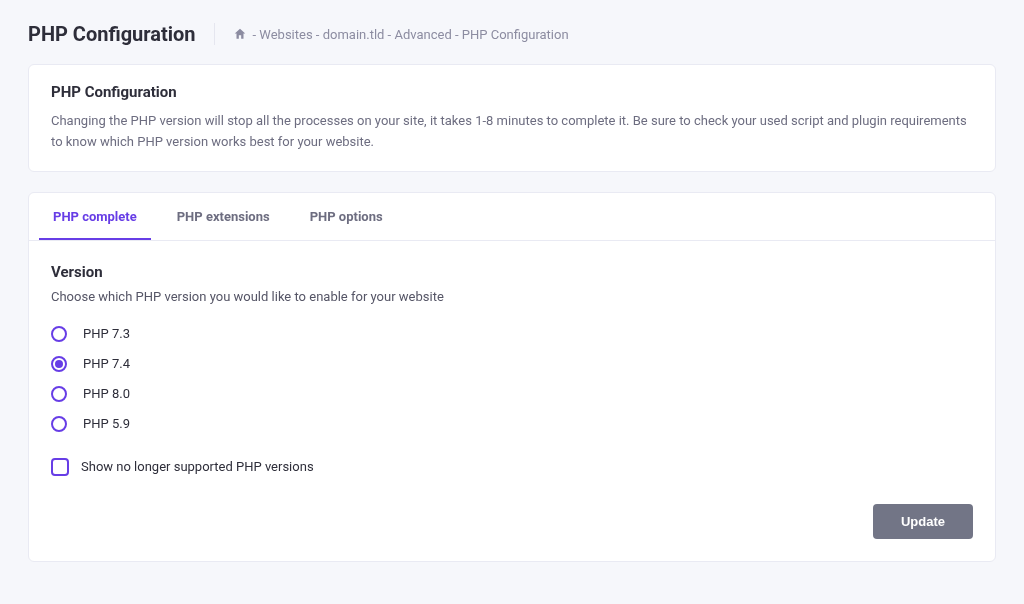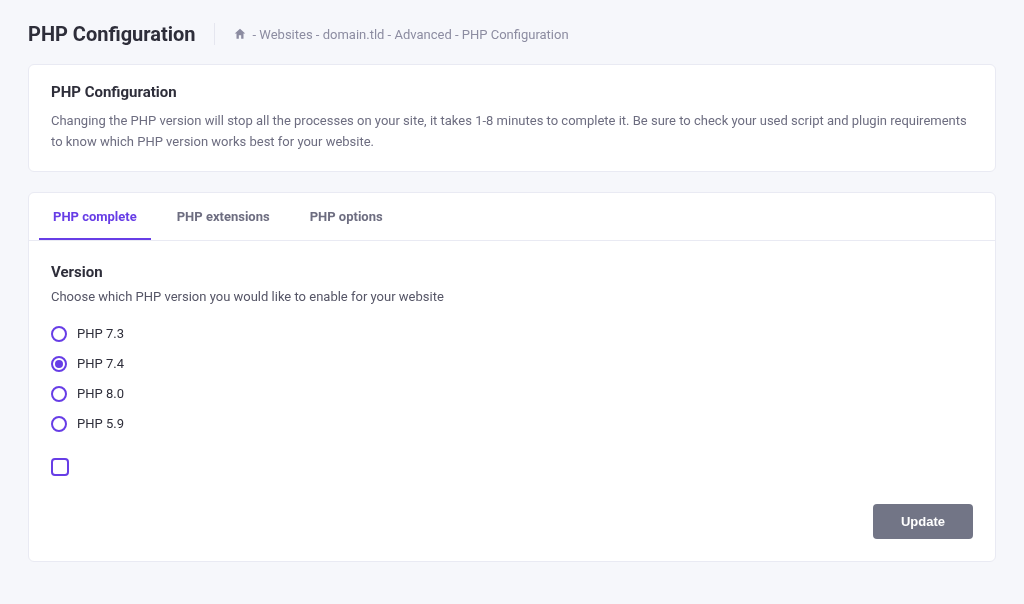--- a/index.html
+++ b/index.html
@@ -86,21 +86,21 @@
     font-size: 15px;
     font-weight: 700;
     margin-bottom: 8px;
   }
   .section-sub {
     font-size: 13px;
     color: #555566;
     margin-bottom: 22px;
   }
   .radio-list { display: flex; flex-direction: column; gap: 14px; margin-bottom: 26px; }
-  .radio-row { display: flex; align-items: center; gap: 10px; cursor: pointer; }
+  .radio-row { display: flex; align-items: center; gap: 16px; cursor: pointer; }
   .radio {
     width: 16px; height: 16px; border-radius: 50%;
     border: 2px solid #673de6; display: inline-block; position: relative;
   }
   .radio.checked::after {
     content: ""; position: absolute; top: 2px; left: 2px;
     width: 8px; height: 8px; background: #673de6; border-radius: 50%;
   }
   .radio-label { font-size: 13px; color: #2e2e3a; }
   .checkbox-row { display: flex; align-items: center; gap: 12px; margin-bottom: 28px; cursor: pointer; }
@@ -166,19 +166,20 @@
         <span class="radio-label">PHP 8.0</span>
       </div>
       <div class="radio-row">
         <span class="radio"></span>
         <span class="radio-label">PHP 5.9</span>
       </div>
     </div>
 
     <div class="checkbox-row">
       <span class="checkbox"></span>
+      <span class="checkbox-label">Show no longer supported PHP versions</span>
     </div>
 
     <div class="footer">
       <button class="btn">Update</button>
     </div>
   </div>
 </div>
 
 </body></html>

